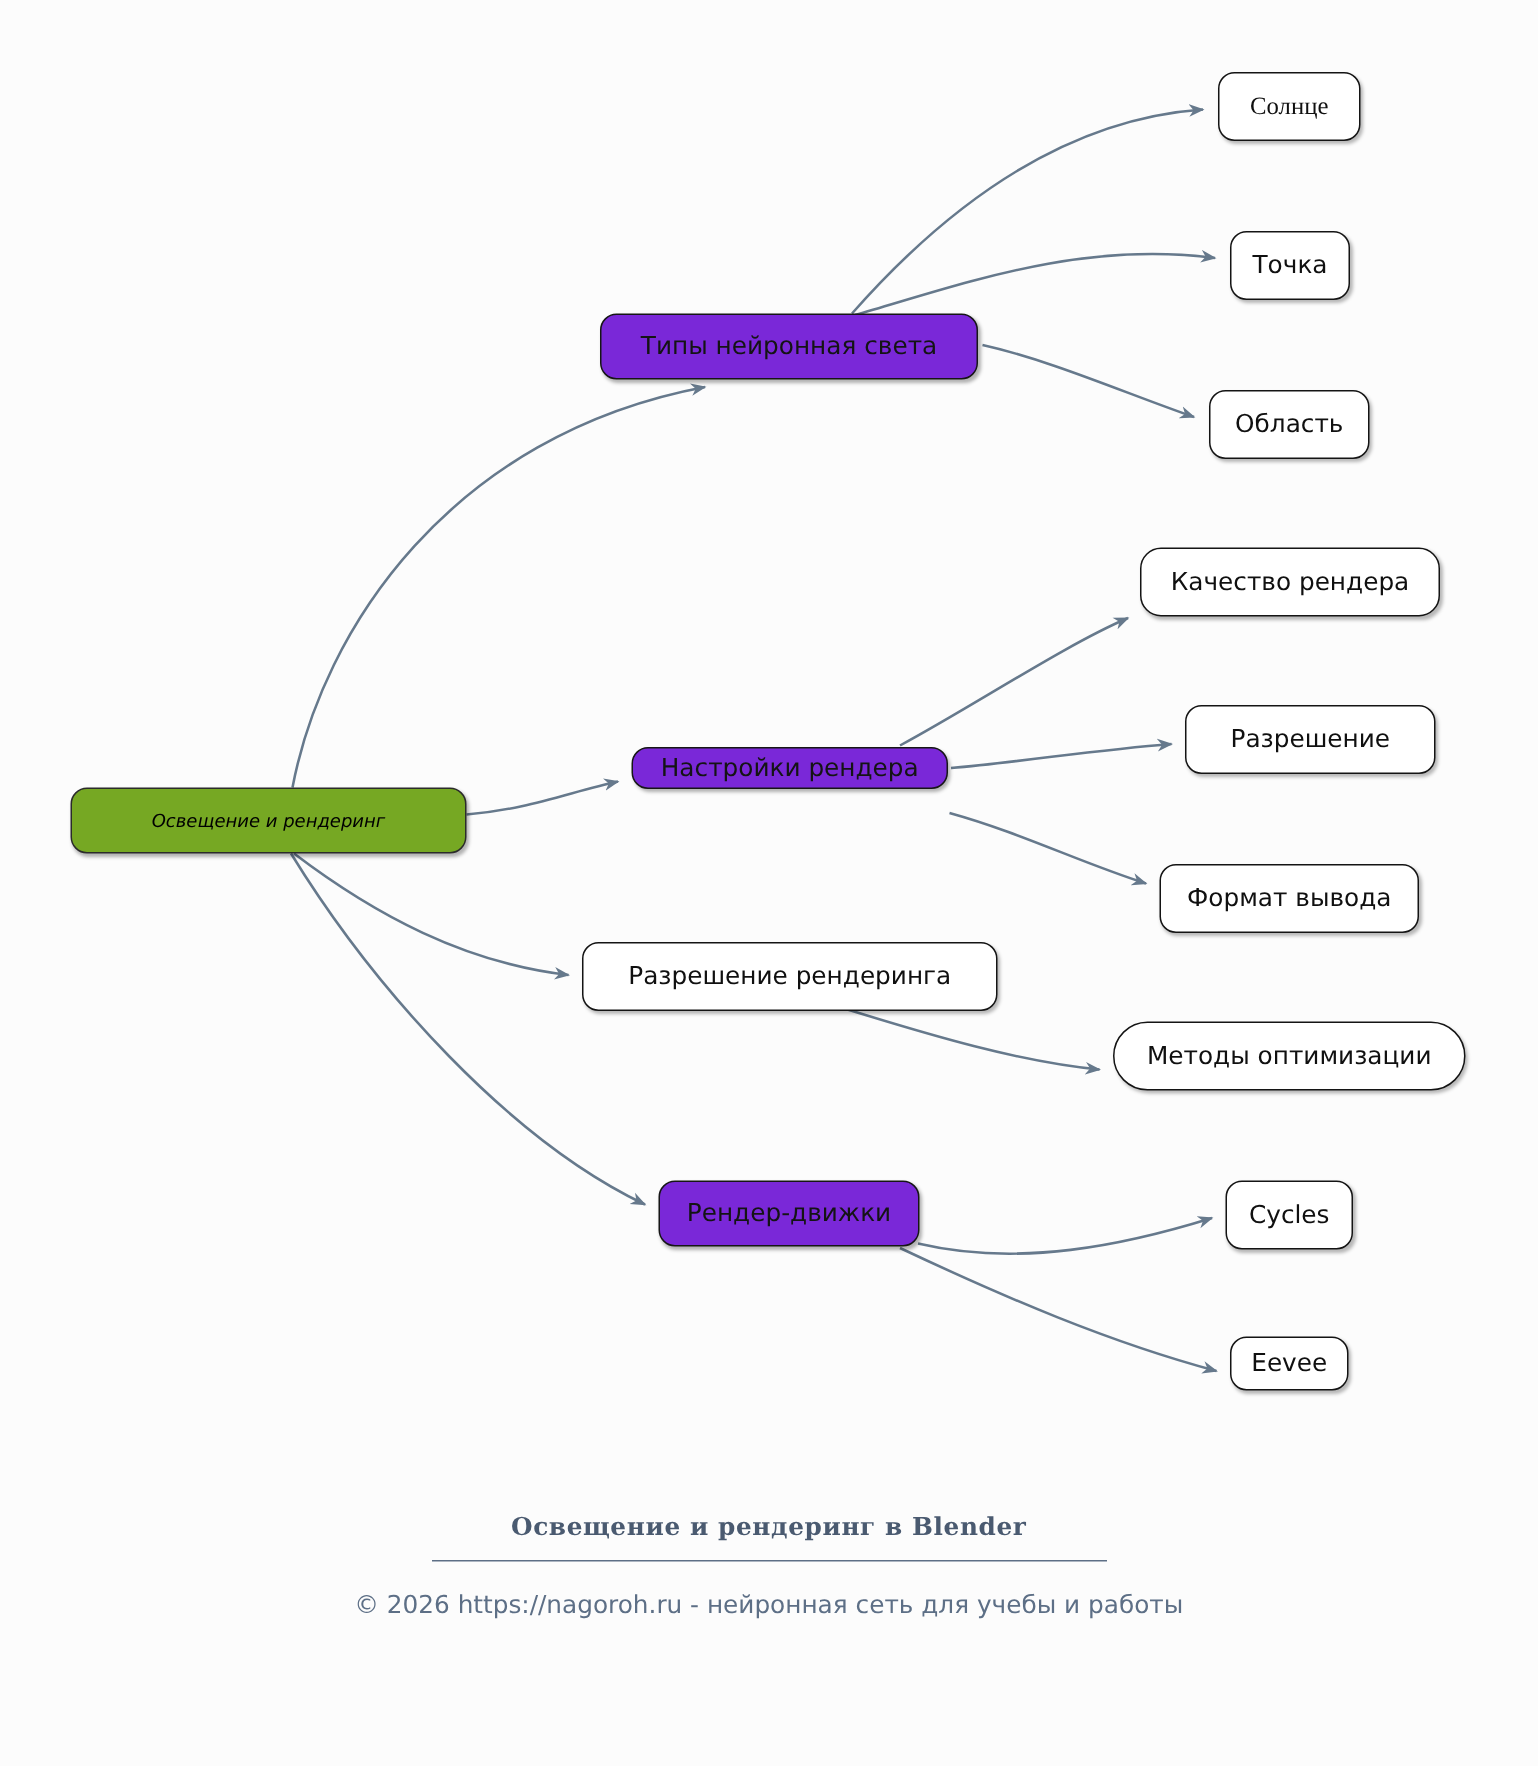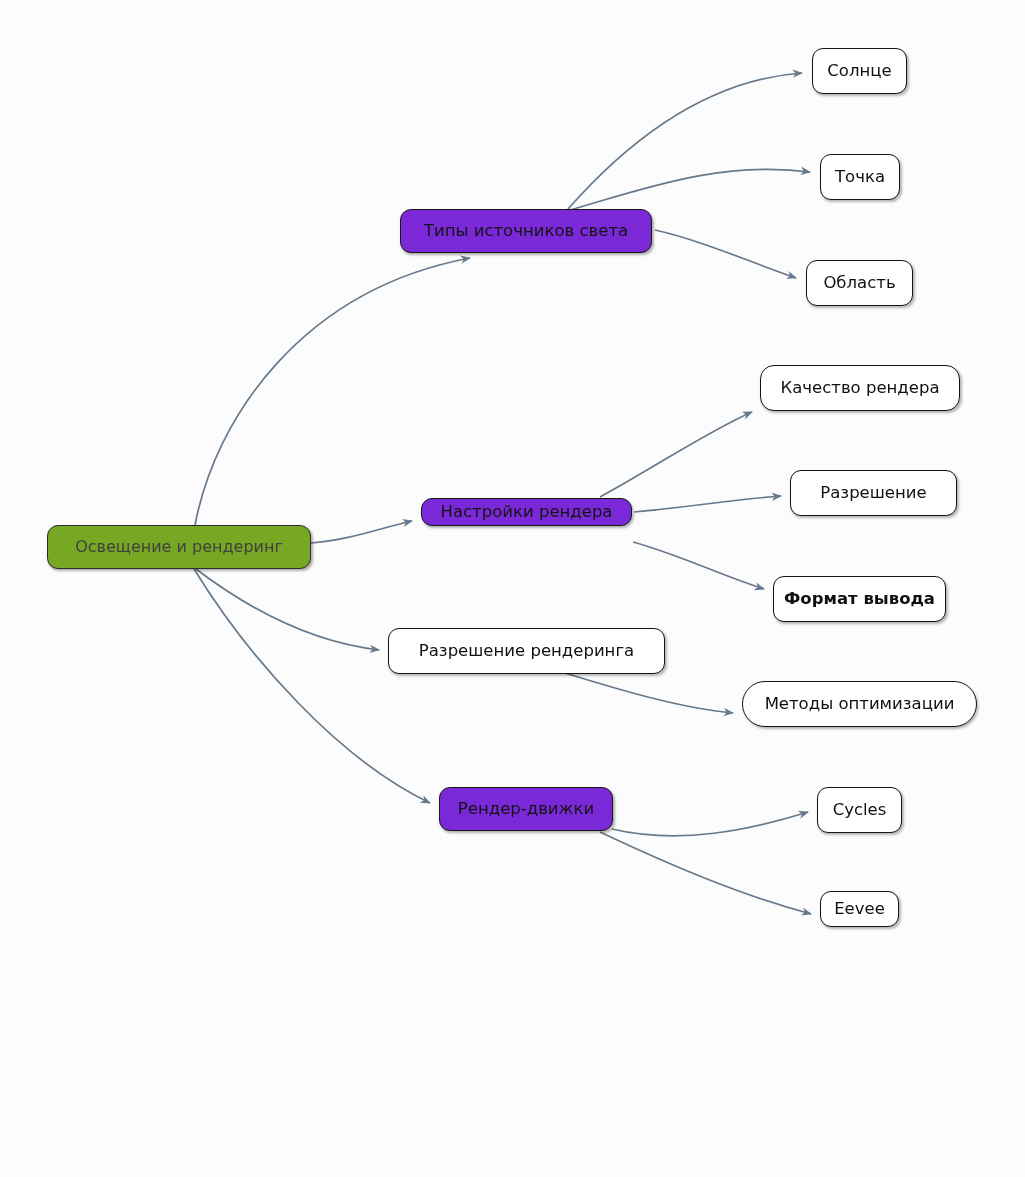--- a/index.html
+++ b/index.html
@@ -34,23 +34,24 @@
     line-height: 1;
     z-index: 3;
   }
   .node .label {
     display: block;
     padding: 0 2px;
   }
   .node-root {
     background: #76a823;
     border-color: #2b2b2b;
-    color: #404040;
-    font-size: 16px;
+    color: #000000;
+    font-size: 12px;
     box-shadow: 1.5px 2px 2.5px rgba(0,0,0,0.30);
+    font-style: italic;
   }
   .node-branch {
     background: #7a28d8;
     border-color: #161616;
     color: #141414;
     font-size: 16.5px;
     box-shadow: 1.5px 2px 2.5px rgba(0,0,0,0.30);
   }
   .node-leaf {
     background: #ffffff;
@@ -112,54 +113,59 @@
         <path d="M 612 829 C 680 845, 750 830, 808 812" fill="none" stroke="#66798c" stroke-width="1.7" marker-end="url(#arrow)"></path>
         <path d="M 600 832 C 670 865, 740 895, 811 914" fill="none" stroke="#66798c" stroke-width="1.7" marker-end="url(#arrow)"></path>
       </g>
   </svg>
 
   <div id="node-layer">
       <div class="node node-root" style="left: 47px; top: 525px; width: 264px; height: 44px;">
         <span class="label">Освещение и рендеринг</span>
       </div>
       <div class="node node-branch" style="left: 400px; top: 209px; width: 252px; height: 44px;">
-        <span class="label">Типы источников света</span>
+        <span class="label">Типы нейронная света</span>
       </div>
-      <div class="node node-leaf" style="left: 812px; top: 48px; width: 95px; height: 46px;">
+      <div class="node node-leaf" style="left: 812px; top: 48px; width: 95px; height: 46px; font-family: Liberation Serif, serif;">
         <span class="label">Солнце</span>
       </div>
       <div class="node node-leaf" style="left: 820px; top: 154px; width: 80px; height: 46px;">
         <span class="label">Точка</span>
       </div>
       <div class="node node-leaf" style="left: 806px; top: 260px; width: 107px; height: 46px;">
         <span class="label">Область</span>
       </div>
       <div class="node node-branch" style="left: 421px; top: 498px; width: 211px; height: 28px;">
         <span class="label">Настройки рендера</span>
       </div>
       <div class="node node-leaf" style="left: 760px; top: 365px; width: 200px; height: 46px; border-radius: 14px;">
         <span class="label">Качество рендера</span>
       </div>
       <div class="node node-leaf" style="left: 790px; top: 470px; width: 167px; height: 46px;">
         <span class="label">Разрешение</span>
       </div>
-      <div class="node node-leaf" style="left: 773px; top: 576px; width: 173px; height: 46px; font-weight: bold;">
+      <div class="node node-leaf" style="left: 773px; top: 576px; width: 173px; height: 46px;">
         <span class="label">Формат вывода</span>
       </div>
       <div class="node node-leaf" style="left: 388px; top: 628px; width: 277px; height: 46px;">
         <span class="label">Разрешение рендеринга</span>
       </div>
       <div class="node node-leaf" style="left: 742px; top: 681px; width: 235px; height: 46px; border-radius: 23px;">
         <span class="label">Методы оптимизации</span>
       </div>
       <div class="node node-branch" style="left: 439px; top: 787px; width: 174px; height: 44px;">
         <span class="label">Рендер-движки</span>
       </div>
       <div class="node node-leaf" style="left: 817px; top: 787px; width: 85px; height: 46px;">
         <span class="label">Cycles</span>
       </div>
       <div class="node node-leaf" style="left: 820px; top: 891px; width: 79px; height: 36px;">
         <span class="label">Eevee</span>
       </div>
     </div>
 
+  <div id="footer">
+    <div id="footer-title">Освещение и рендеринг в Blender</div>
+    <div id="footer-divider"></div>
+    <div id="footer-copy">© 2026 https://nagoroh.ru - нейронная сеть для учебы и работы</div>
+  </div>
 
 </div>
 
 </body></html>

